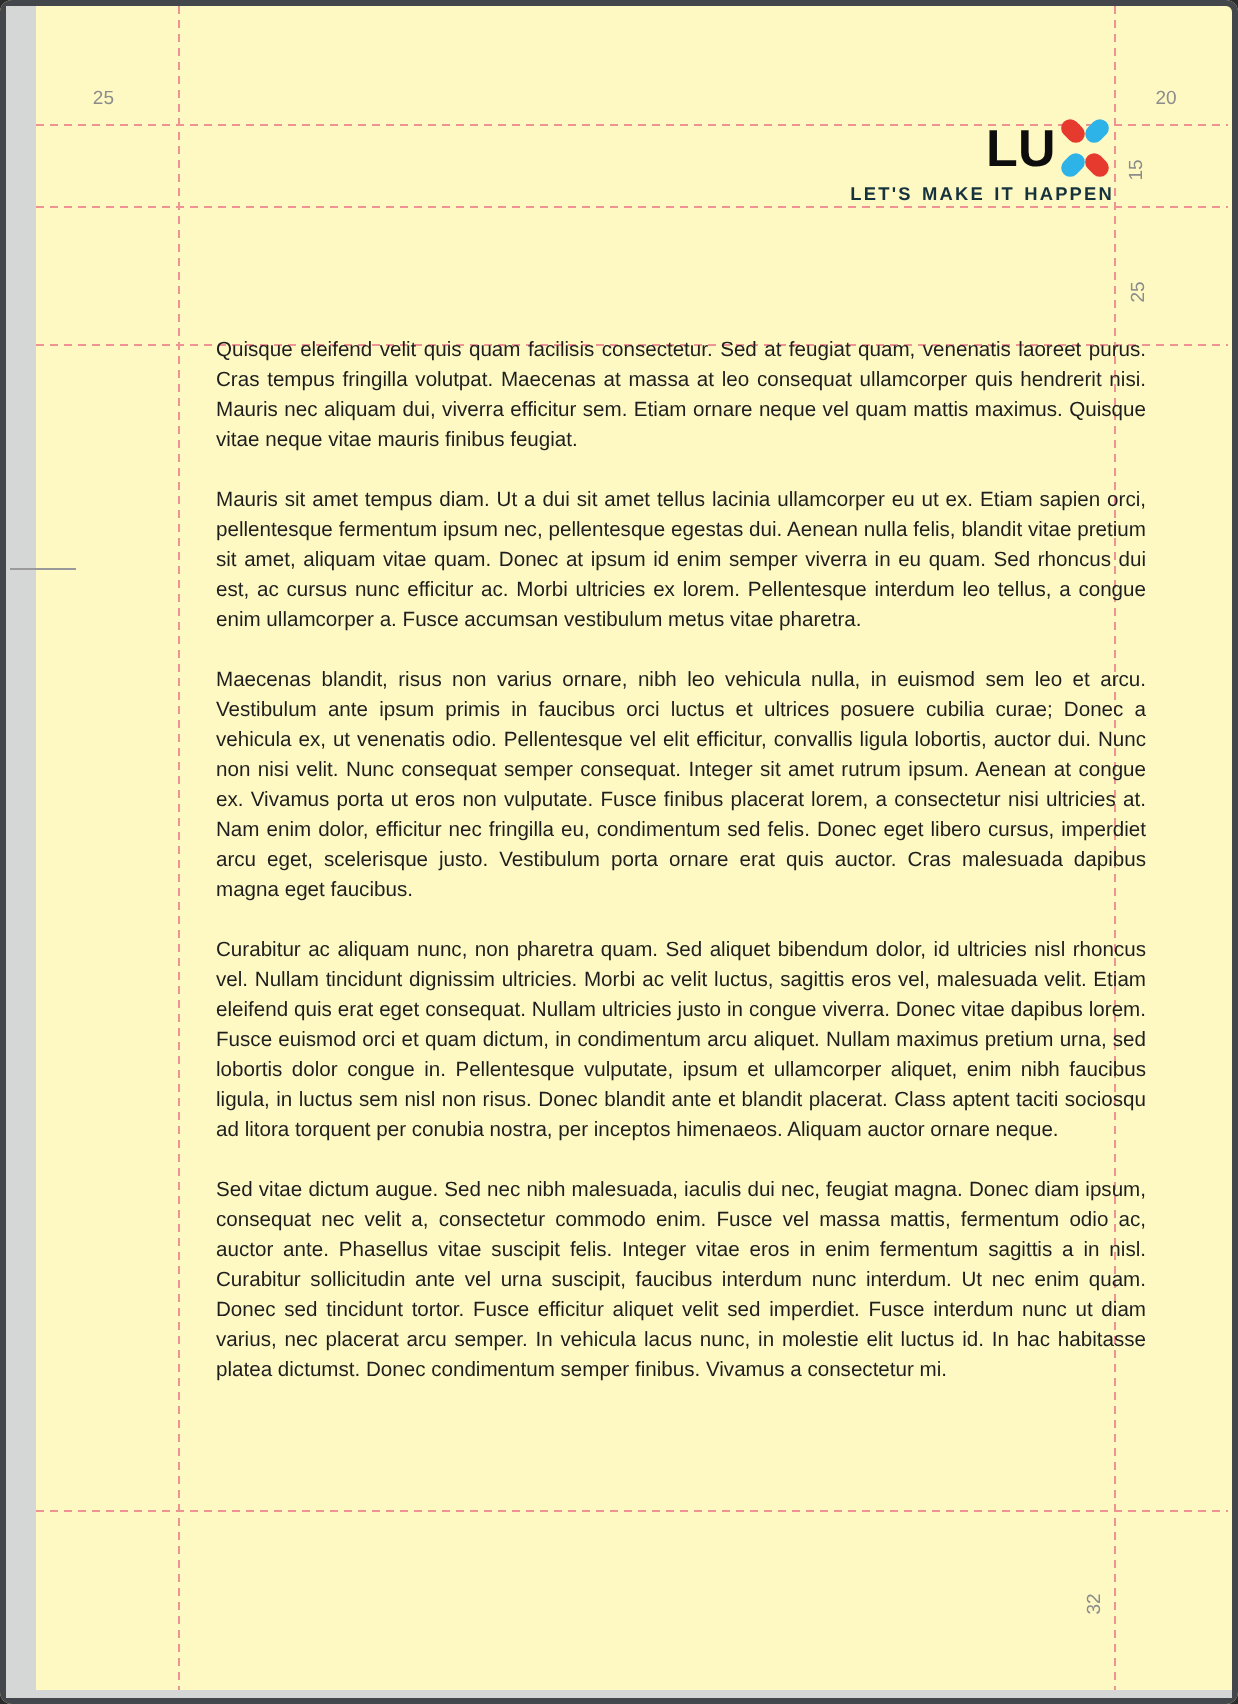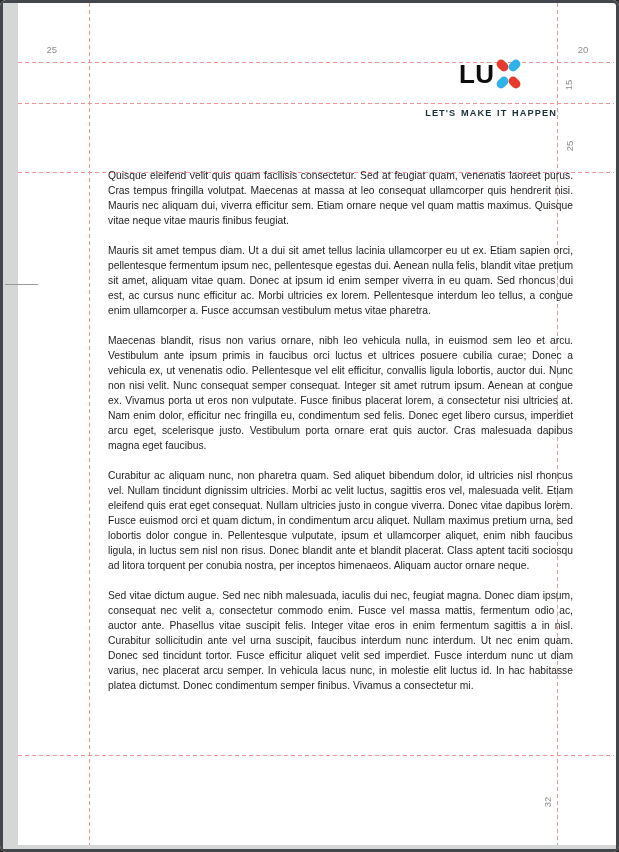--- a/index.html
+++ b/index.html
@@ -1,21 +1,21 @@
 <!DOCTYPE html>
 <html><head>
 <meta charset="utf-8">
 <style>
   html,body { margin:0; padding:0; background:#2b2b2b; }
   * { box-sizing: border-box; }
 
   .screen {
     position: relative;
     width: 619px; height: 852px;
-    background: #ffffff;
+    background: #fef9c3;
     border-radius: 6px;
     box-shadow: inset 0 0 0 3px #43464a;
     overflow: hidden;
     font-family: "Liberation Sans", sans-serif;
   }
 
   
   .pasteboard-left   { position:absolute; left:3px; top:3px; width:15px; height:846px; background:#d5d6d6; }
   .pasteboard-bottom { position:absolute; left:3px; top:845px; width:613px; height:4px; background:#d5d6d6; }
 
@@ -46,32 +46,32 @@
   .ml-top-left  { left:27px;  top:44px; text-align:right; width:30px; }
   .ml-top-right { left:568px; top:44px; width:30px;text-align:center; }
   .ml-rot { width:20px; }
   .ml-right-upper { left:559px; top:79px;  transform:rotate(-90deg); }
   .ml-right-lower { left:560px; top:140px; transform:rotate(-90deg); }
   .ml-bottom-right{ left:538px; top:796px; transform:rotate(-90deg); }
 
   
   .logo { position:absolute; top:58px; right:62px; text-align:right; }
   .wordmark {
-    display:flex; justify-content:center; align-items:flex-start;
+    display:flex; justify-content:flex-end; align-items:flex-start;
     height:30px; color:#0d0d0d; font-weight:bold; font-size:26px; line-height:32px;
     letter-spacing:0.2px; white-space:nowrap;
   }
   .xmark { position:relative; width:25px; height:30px; margin:1px 2px 0 2px; display:inline-block; }
   .petal { position:absolute; width:13px; height:9px; border-radius:4.5px; }
   .petal-tl { left:0;  top:2px;    background:#e63a2e; transform:rotate(45deg); }
   .petal-tr { right:0; top:2px;    background:#2eb3e8; transform:rotate(-45deg); }
   .petal-bl { left:0;  bottom:2px; background:#2eb3e8; transform:rotate(-45deg); }
   .petal-br { right:0; bottom:2px; background:#e63a2e; transform:rotate(45deg); }
   .tagline {
-    margin-top:20px; color:#16333d; font-weight:bold; font-size:9.2px;
+    margin-top:4px; color:#16333d; font-weight:bold; font-size:9.2px;
     letter-spacing:1.1px; word-spacing:1px; white-space:nowrap;
   }
 
   
   .body-text {
     position:absolute; left:108px; top:168px; width:465px;
     color:#1e1e1e; font-size:10.3px; line-height:15px; text-align:justify;
   }
   .body-text p { margin:0 0 15px 0; }
 </style>

